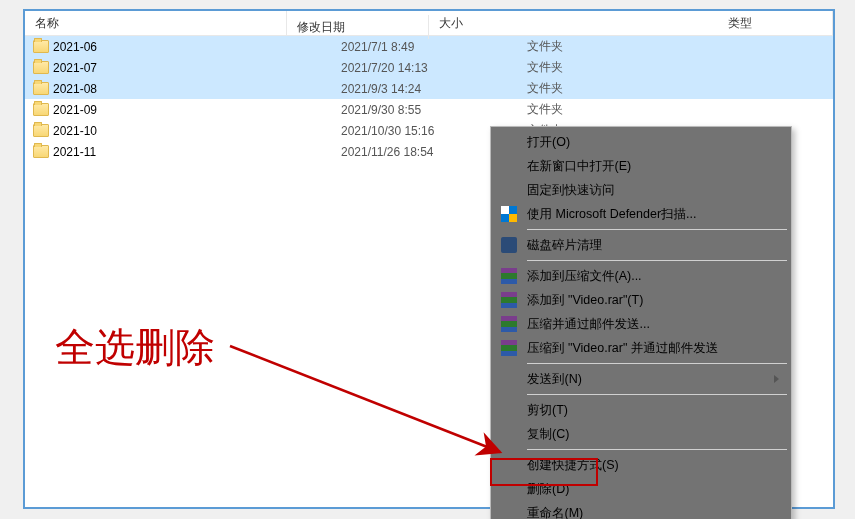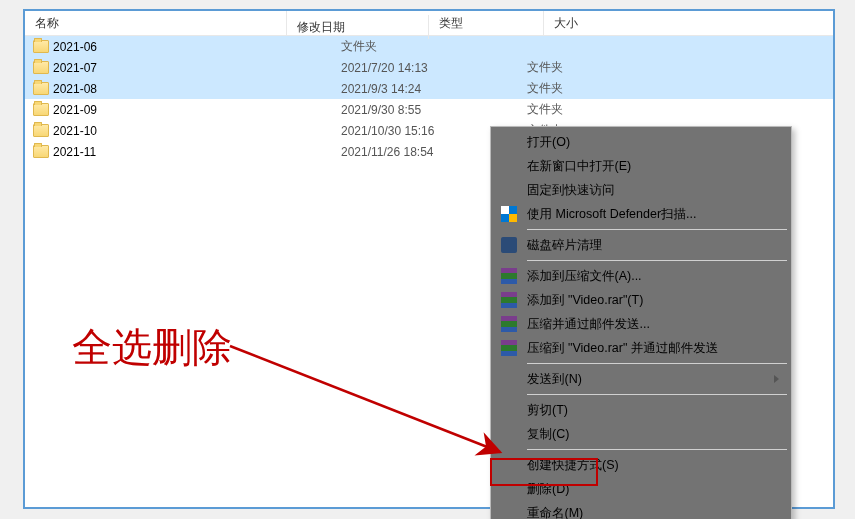--- a/index.html
+++ b/index.html
@@ -42,29 +42,30 @@
   .anno-svg { position: absolute; left:0; top:0; pointer-events:none; }
 </style>
 </head>
 <body>
 
 <div class="outer-border">
   <div class="filepane">
     <div class="headerrow">
       <div class="hcell hname">名称</div>
       <div class="hcell hdate">修改日期</div>
+      <div class="hcell hsize">大小</div>
       <div class="hcell htype">类型</div>
-      <div class="hcell hsize">大小</div>
     </div>
     <div id="filerows">
         <div class="filerow selected">
           <div class="cname">
             <span class="folder-icon"></span>
             <span>2021-06</span>
           </div>
+          <div class="cdate">2021/7/1 8:49</div>
           <div class="ctype">文件夹</div>
           <div class="csize"></div>
         </div>
         <div class="filerow selected">
           <div class="cname">
             <span class="folder-icon"></span>
             <span>2021-07</span>
           </div>
           <div class="cdate">2021/7/20 14:13</div>
           <div class="ctype">文件夹</div>
@@ -193,21 +194,21 @@
   <div class="mitem" id="menu-delete">
       <span>删除(D)</span>
     </div>
   <div class="mitem">
       <span>重命名(M)</span>
     </div>
 </div>
 
 <div class="delete-box" id="deletebox" style="left: 490px; top: 458px; width: 108px; height: 28px;"></div>
 
-<div class="anno-text" style="left:72px; top:320px;">全选删除</div>
+<div class="anno-text" style="left:55px; top:320px;">全选删除</div>
 
 <svg class="anno-svg" width="855" height="519">
   <defs>
     <marker id="ah" markerWidth="12" markerHeight="12" refX="9" refY="5" orient="auto">
       <path d="M0,0 L10,5 L0,10 L3,5 Z" fill="#c00000"></path>
     </marker>
   </defs>
   <line x1="230" y1="346" x2="500" y2="452" stroke="#c00000" stroke-width="2.5" marker-end="url(#ah)"></line>
 </svg>
 

